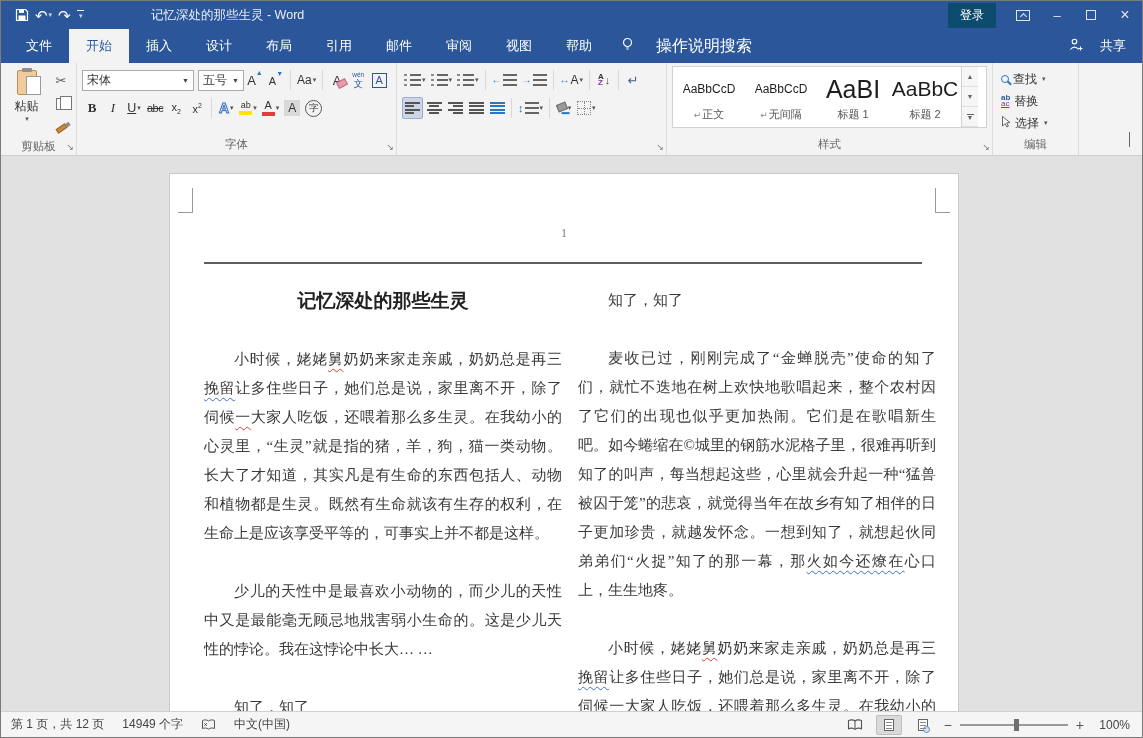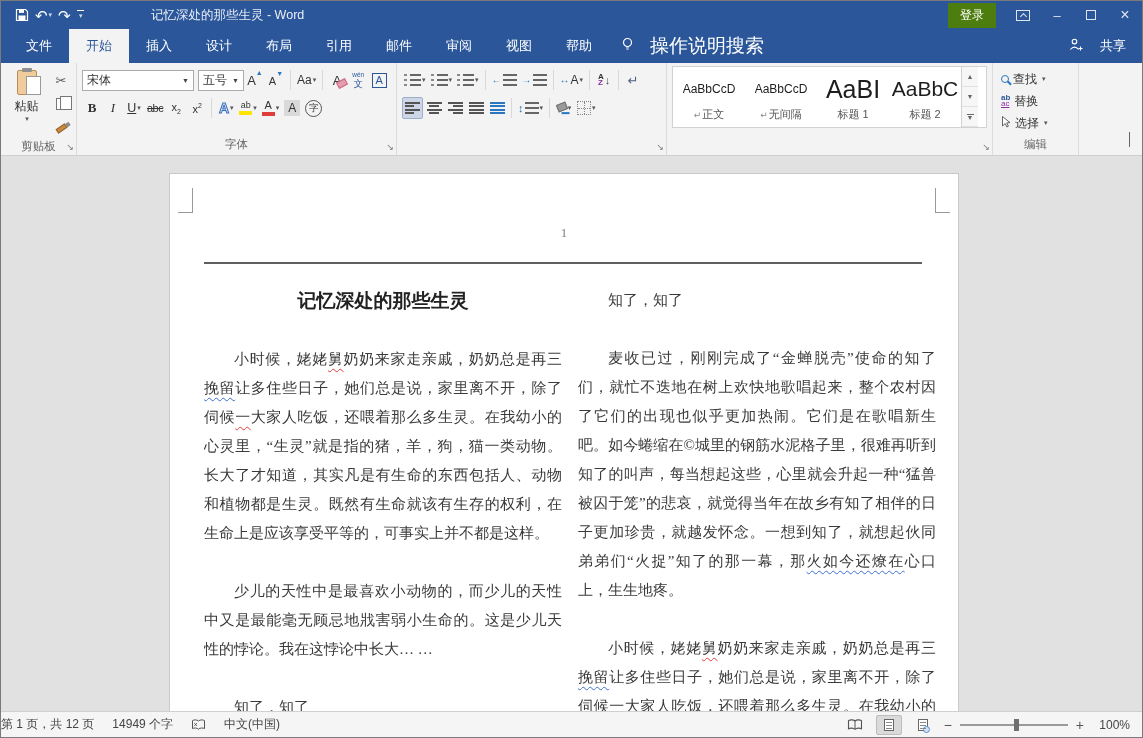--- a/index.html
+++ b/index.html
@@ -12,33 +12,33 @@
   
   .titlebar { height:28px; background:#2b579a; display:flex; align-items:center; color:#e8edf5; flex:0 0 auto; }
   .qat { display:flex; align-items:center; gap:6px; padding-left:14px; width:150px; }
   .qat-btn { display:flex; align-items:center; color:#fff; cursor:default; }
   .qat-glyph { font-size:15px; line-height:15px; color:#fff; }
   .tiny-caret { font-size:7px; margin-left:1px; color:#cfd9ea; }
   .qat-more { display:flex; flex-direction:column; align-items:center; }
   .qat-more b { display:block; width:7px; border-top:1px solid #fff; margin-bottom:1px; }
   .tb-title { flex:1; font-size:12.5px; color:#e9eef6; }
   .tb-right { display:flex; align-items:center; gap:0; }
-  .login-btn { background:#4d7c0f; color:#fff; border:none; font-size:12px; padding:4px 12px; margin-right:10px; font-family:inherit; }
+  .login-btn { background:#0c4a6e; color:#fff; border:none; font-size:12px; padding:4px 12px; margin-right:10px; font-family:inherit; }
   .tb-ctrl { width:34px; height:28px; display:flex; align-items:center; justify-content:center; color:#dfe6f1; }
   .rdo-box { width:14px; height:11px; border:1px solid #dfe6f1; display:flex; align-items:flex-start; justify-content:center; }
   .chev-up { width:5px; height:5px; border-top:1.4px solid #dfe6f1; border-left:1.4px solid #dfe6f1; transform:rotate(45deg); margin-top:3px; }
   .restore-box { width:10px; height:10px; border:1px solid #dfe6f1; }
   .min-glyph { font-size:13px; } .close-glyph { font-size:16px; }
 
   
   .tabrow { height:34px; background:#2b579a; display:flex; align-items:stretch; color:#fff; flex:0 0 auto; }
   .tabs { display:flex; align-items:stretch; padding-left:8px; }
   .tab { padding:0 17px; line-height:34px; font-size:13px; color:#fff; cursor:default; white-space:nowrap; }
   .tab.active { background:#f3f3f3; color:#2b579a; }
-  .tellme { display:flex; align-items:center; gap:16px; padding:0 12px; font-size:19px; color:#fff; }
+  .tellme { display:flex; align-items:center; gap:22px; padding:0 12px; font-size:16px; color:#fff; }
   .share { margin-left:auto; display:flex; align-items:center; gap:16px; padding:0 16px; font-size:13px; color:#fff; }
 
   
   .ribbon { height:93px; background:#f3f3f3; border-bottom:1px solid #cfcfcf; display:flex; position:relative; flex:0 0 auto; }
   .grp { display:flex; flex-direction:column; border-right:1px solid #dcdcdc; position:relative; }
   .grp-body { flex:1; padding:4px 5px 0 5px; }
   .grp-label { text-align:center; font-size:11.5px; color:#676767; padding:0 14px 3px 14px; white-space:nowrap; }
   .launcher { position:absolute; right:2px; bottom:3px; font-size:9px; color:#7a7a7a; line-height:9px; }
   .rrow { display:flex; align-items:center; gap:1px; height:26px; }
   .rbtn { min-width:20px; height:22px; display:flex; align-items:center; justify-content:center; padding:0 2px; border-radius:2px; color:#333; }
@@ -144,21 +144,21 @@
   .doc-heading { font-family:"Liberation Sans","DejaVu Sans",sans-serif; font-weight:bold; font-size:19px;
                  text-align:center; color:#222; line-height:30px; }
   .doc-para { text-indent:2em; text-align:justify; margin-top:29px; }
   .col > :first-child { margin-top:0; }
   .sq-red  { text-decoration:underline wavy #e03c3c; text-decoration-thickness:1px; text-underline-offset:4px; }
   .sq-blue { text-decoration:underline wavy #3b6fd4; text-decoration-thickness:1px; text-underline-offset:4px; }
 
   
   .statusbar { height:26px; background:#f5f5f5; border-top:1px solid #d0d0d0; display:flex; align-items:center;
                font-size:12px; color:#444; flex:0 0 auto; }
-  .sb-left { display:flex; align-items:center; gap:18px; }
+  .sb-left { display:flex; align-items:center; gap:18px; padding-left:10px; }
   .sb-right { margin-left:auto; display:flex; align-items:center; gap:8px; padding-right:12px; }
   .sb-item { display:flex; align-items:center; gap:4px; }
   .pagepic { width:10px; height:12px; border:1px solid #666; background:#fff; position:relative; }
   .pagepic::after { content:''; position:absolute; left:1px; right:1px; top:2px; height:7px;
                     background:repeating-linear-gradient(to bottom,#888 0 1px,transparent 1px 3px); }
   .viewchip { width:26px; height:20px; display:flex; align-items:center; justify-content:center; border-radius:2px; }
   .viewchip.sel { background:#dadada; border:1px solid #bdbdbd; }
   .webdot { position:absolute; right:-3px; bottom:-3px; width:7px; height:7px; border-radius:50%;
             background:#cfe3f5; border:1px solid #5b8fc9; }
   .zoomwrap { display:flex; align-items:center; gap:8px; }
@@ -492,20 +492,21 @@
             <span class="prev prev-h2">AaBbC</span>
             <span class="nm"><span>标题 2</span></span>
           </div>
           <div class="style-scroll">
             <div>▲</div>
             <div>▼</div>
             <div class="more"><b></b>▼</div>
           </div>
         </div>
       </div>
+      <div class="grp-label">样式</div>
       <span class="launcher">↘</span>
     </div>
 
     <div class="grp" style="width:86px; border-right:1px solid #dcdcdc">
       <div class="grp-body">
         <div class="edit-rows">
           <span class="edit-item">
             <span class="mag"></span>
             <span>查找</span>
               <span class="caret">▾</span>

